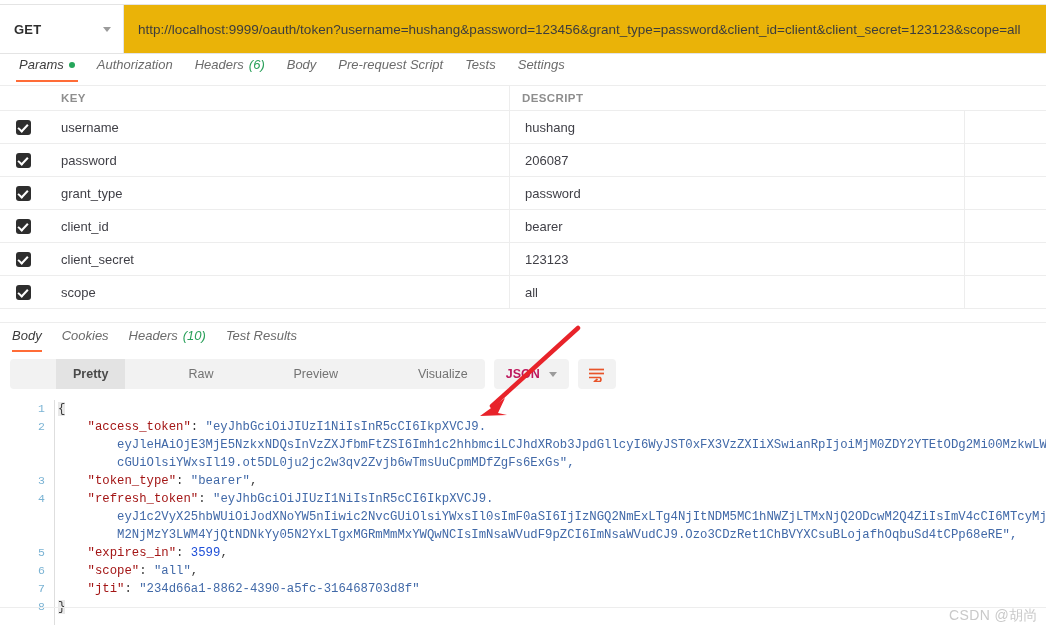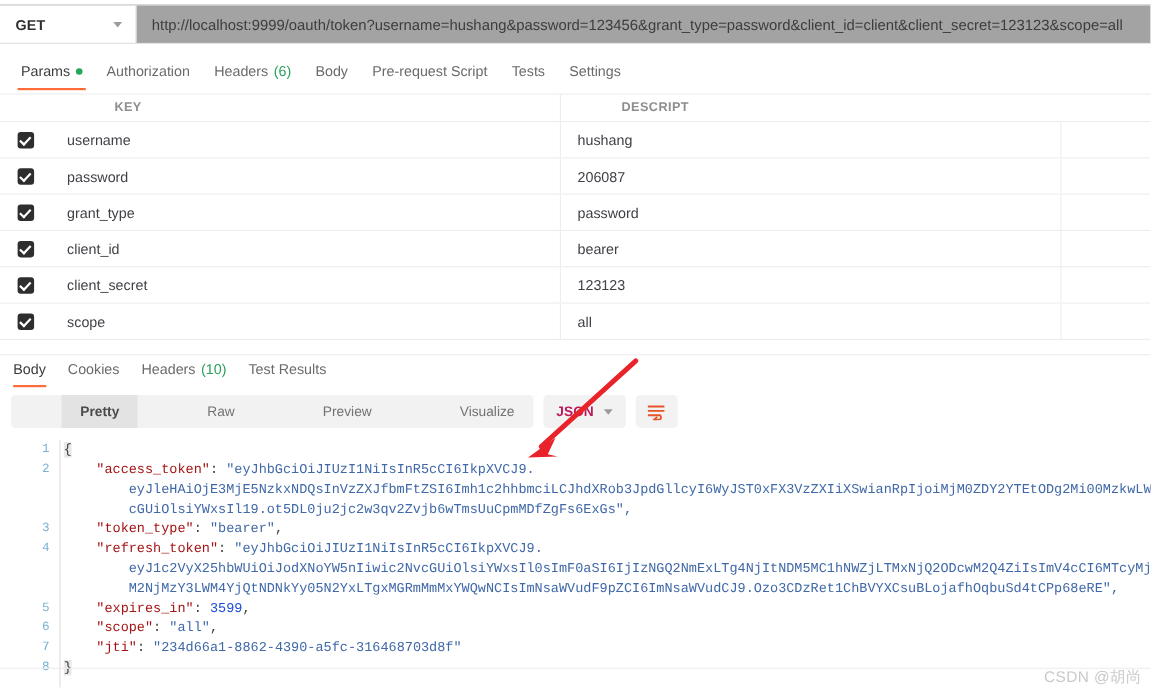--- a/index.html
+++ b/index.html
@@ -7,25 +7,25 @@
     width: 1046px; height: 629px;
     background: #ffffff;
     font-family: "Liberation Sans", sans-serif;
     overflow: hidden;
   }
   body { position: relative; }
 
   
   #url-bar {
     position: absolute; left: 0; top: 4px;
-    width: 1046px; height: 36px;
+    width: 1046px; height: 50px;
     display: flex; align-items: stretch;
     border: 1px solid #e4e4e4;
     border-left: none; border-right: none;
-    background: #a3a3a3;
+    background: #eab308;
   }
   #method-box {
     width: 124px; flex: 0 0 124px;
     display: flex; align-items: center;
     padding: 0 12px 0 14px;
     border-right: 1px solid #e4e4e4;
     background: #fff;
   }
   #method-label {
     font-size: 13px; color: #2f2f2f; font-weight: 600;
@@ -52,21 +52,21 @@
     position: absolute; left: 0; top: 56px;
     width: 1046px; height: 30px;
     display: flex; align-items: flex-start;
     padding-left: 8px;
   }
   .rtab {
     position: relative;
     font-size: 13px; color: #6b6b6b;
     padding: 1px 11px 10px 11px;
     white-space: nowrap;
-    display: flex; align-items: center; gap: 5px;
+    display: flex; align-items: center; gap: 5px; font-style: italic;
   }
   .rtab.active { color: #3c3c3c; }
   .rtab.active::after {
     content: ""; position: absolute;
     left: 8px; right: 8px; bottom: 0; height: 2.5px;
     background: #ff6c37;
   }
   .green-dot {
     width: 6px; height: 6px; border-radius: 50%;
     background: #26a65b; display: inline-block;
@@ -102,21 +102,21 @@
     height: 100%; display: flex; align-items: center;
     overflow: hidden;
   }
   .cell-desc {
     flex: 1; padding-left: 12px;
     height: 100%; display: flex; align-items: center;
     overflow: hidden;
   }
   .col-head {
     font-size: 11.5px; color: #8e8e8e;
-    font-weight: 600; letter-spacing: .4px; margin-left: 43px;
+    font-weight: 600; letter-spacing: .4px;
   }
   .cell-text { font-size: 13px; color: #3f3f46; }
   .checkbox {
     width: 15px; height: 15px; border-radius: 3px;
     background: #2e2e2e;
     position: relative;
   }
   .checkbox::after {
     content: ""; position: absolute;
     left: 4.3px; top: 2.1px;

